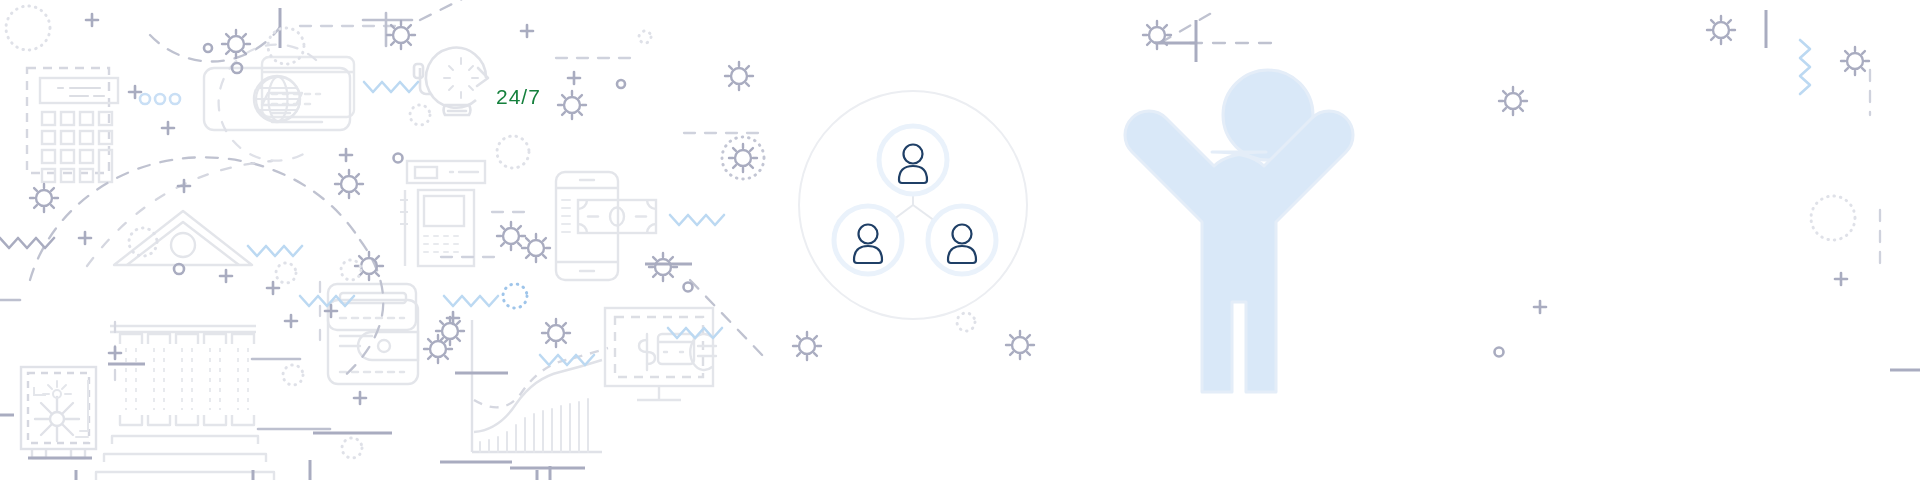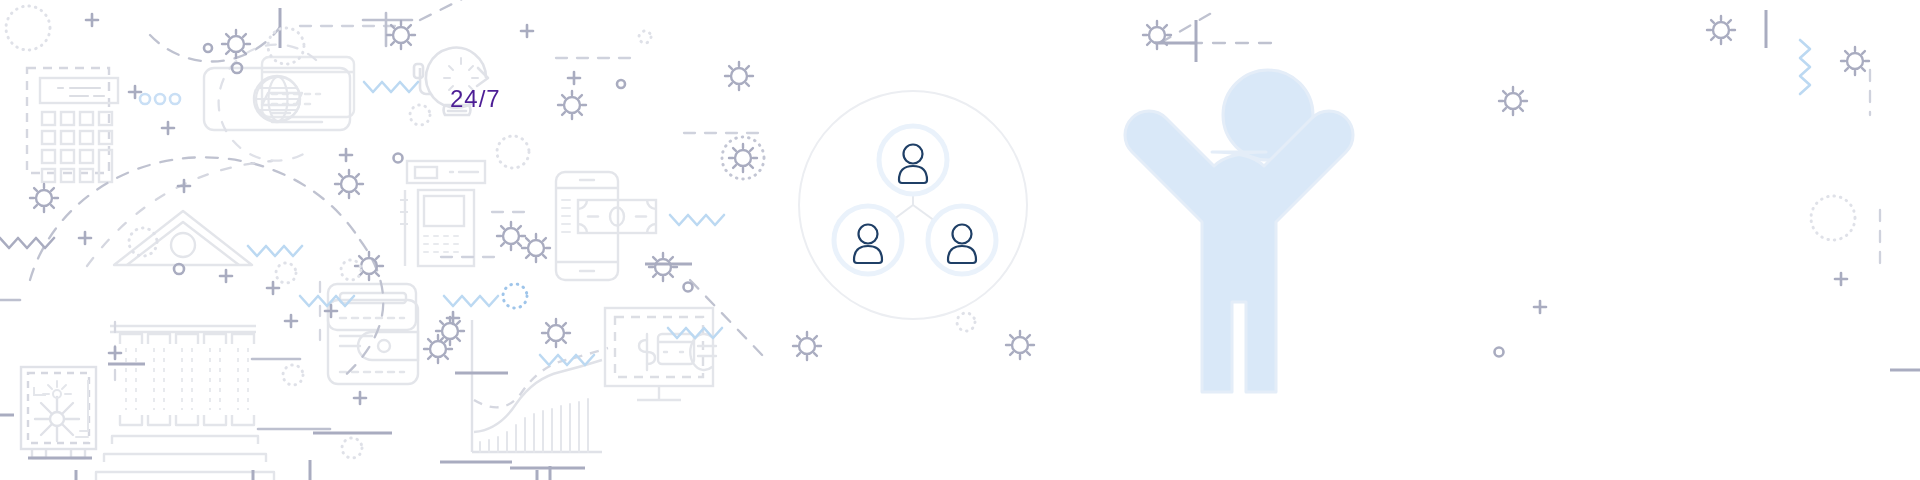--- a/index.html
+++ b/index.html
@@ -1,20 +1,20 @@
 <!DOCTYPE html>
 <html><head>
 <meta charset="utf-8">
 <style>
   html,body{margin:0;padding:0;background:#ffffff;}
   body{width:1920px;height:480px;overflow:hidden;font-family:"Liberation Sans",sans-serif;}
   #banner{position:relative;width:1920px;height:480px;background:#ffffff;overflow:hidden;}
   #banner svg{position:absolute;left:0;top:0;}
   .lbl{position:absolute;color:#d6d8e0;font-family:"Liberation Sans",sans-serif;}
-  #txt-247{left:450px;top:85px;font-size:24px;letter-spacing:1px;color:#4c1d95;}
+  #txt-247{left:496px;top:85px;font-size:21px;letter-spacing:1px;color:#15803d;}
 </style>
 </head>
 <body>
 
 <div id="banner">
 
   <svg width="1920" height="480" viewBox="0 0 1920 480" aria-hidden="true">
     <defs>
       <g id="gear-g">
         <circle cx="0" cy="0" r="8" fill="none" stroke-width="2.4"></circle>

